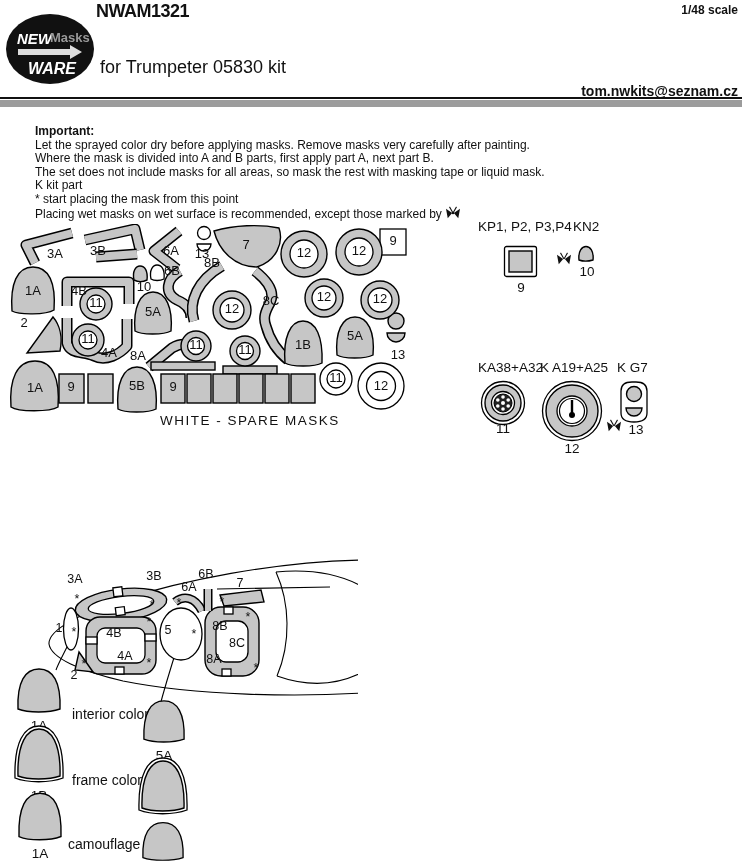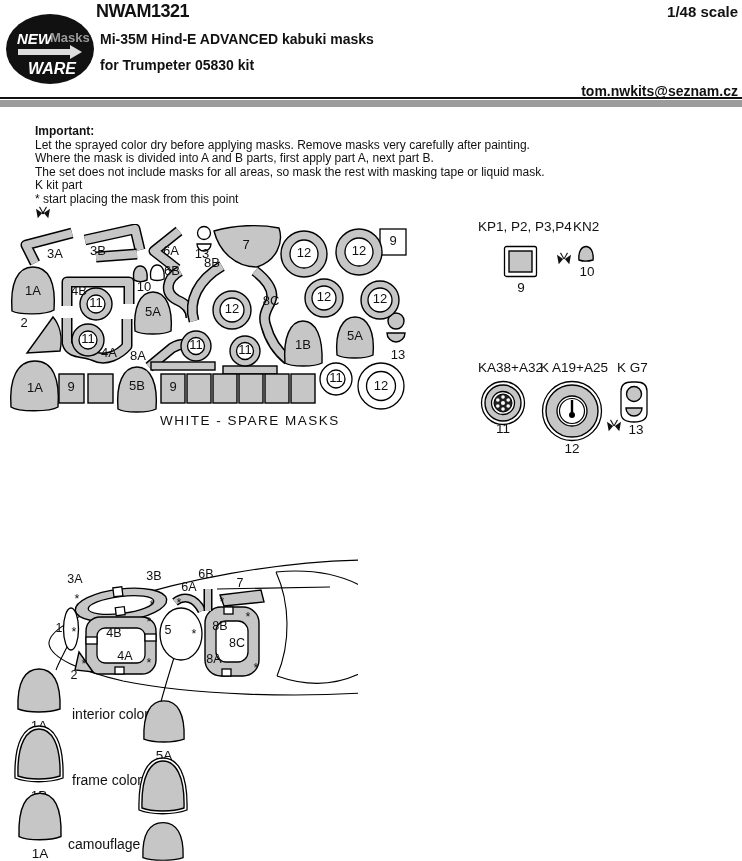--- a/index.html
+++ b/index.html
@@ -1,23 +1,23 @@
 <!DOCTYPE html>
 <html><head>
 <meta charset="utf-8">
 <style>
   html,body{margin:0;padding:0;background:#fff;}
   .page{position:relative;width:742px;height:861px;background:#fff;overflow:hidden;
         font-family:"Liberation Sans",sans-serif;color:#111;}
   .abs{position:absolute;}
   
   .code{left:96px;top:1px;font-size:18px;font-weight:bold;letter-spacing:-0.5px;}
-  .scale{right:4px;top:3px;font-size:15px;font-weight:bold;}
+  .scale{right:4px;top:3px;font-size:12px;font-weight:bold;}
   .t1{left:100px;top:31px;font-size:14px;font-weight:bold;}
-  .t2{left:100px;top:57px;font-size:14px;font-weight:bold;}
+  .t2{left:100px;top:57px;font-size:18px;font-weight:normal;}
   .url{left:100px;top:83px;font-size:14px;font-weight:bold;}
   .email{right:4px;top:83px;font-size:14px;font-weight:bold;margin-left:44px;}
   .rule{left:0;top:97px;width:742px;height:2px;background:#111;}
   .graybar{left:0;top:100px;width:742px;height:7px;background:#9c9c9c;}
   
   .instr{left:35px;top:125px;font-size:12px;line-height:13.5px;}
   .instr .hd{font-weight:bold;}
   
   .sh{fill:#c6c6c6;stroke:#000;stroke-width:1.4;}
   .wh{fill:#fff;stroke:#000;stroke-width:1.3;}
@@ -42,34 +42,34 @@
 
   <svg class="abs" style="left:4px;top:12px;" width="92" height="74" viewBox="0 0 92 74">
     <ellipse cx="46" cy="37" rx="44" ry="35" fill="#111"></ellipse>
     <text x="13" y="32" font-style="italic" font-weight="bold" font-size="15" fill="#fff">NEW</text>
     <text x="46" y="30" font-weight="bold" font-size="13" fill="#9a9a9a">Masks</text>
     <path d="M14,37 L66,37 L66,33 L78,40 L66,47 L66,43 L14,43 Z" fill="#ddd"></path>
     <text x="24" y="62" font-style="italic" font-weight="bold" font-size="16" fill="#fff">WARE</text>
   </svg>
   <div class="abs code">NWAM1321</div>
   <div class="abs scale">1/48 scale</div>
-  <div class="abs t1">Mi-35M Hind-E ADVANCED kabuki masks</div>
   <div class="abs t2">for Trumpeter 05830 kit</div>
   <div class="abs email">tom.nwkits@seznam.cz</div>
   <div class="abs rule"></div>
   <div class="abs graybar"></div>
 
   <div class="abs instr">
     <div class="hd">Important:</div>
     <div>Let the sprayed color dry before applying masks. Remove masks very carefully after painting.</div>
     <div>Where the mask is divided into A and B parts, first apply part A, next part B.</div>
     <div>The set does not include masks for all areas, so mask the rest with masking tape or liquid mask.</div>
     <div>K kit part</div>
     <div>* start placing the mask from this point</div>
     <div>
+      <span>Placing wet masks on wet surface is recommended, except those marked by</span>
       <svg width="16" height="14" viewBox="0 0 18 16" style="vertical-align:-2px">
         <path d="M8,8 L1,3 L3,14 Z M10,8 L17,3 L15,14 Z" fill="#111"></path>
         <path d="M9,8 L5,1 M9,8 L13,1" stroke="#111" stroke-width="1.2" fill="none"></path>
         <circle cx="9" cy="8" r="1.5" fill="#111"></circle>
       </svg>
     </div>
   </div>
 
   <svg id="sheet" class="abs" style="left:8px;top:224px;" width="425" height="190" viewBox="0 0 425 190">
     <defs>

